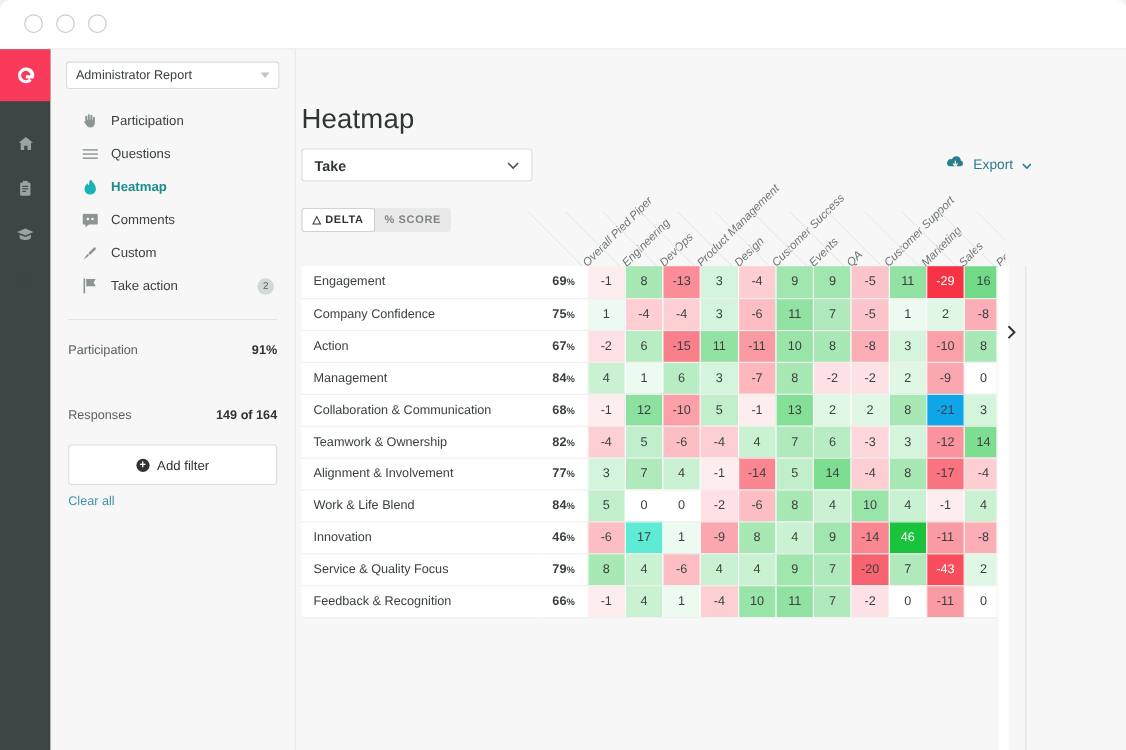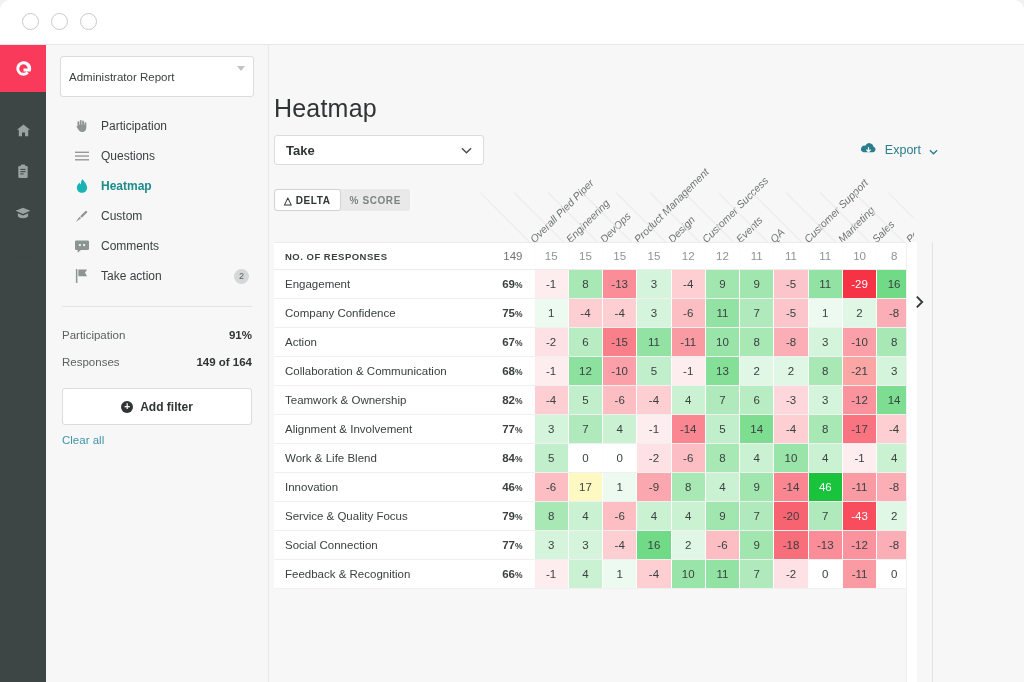--- a/index.html
+++ b/index.html
@@ -37,21 +37,21 @@
 
   
   .panel{
     position:absolute;left:46px;top:45px;width:223px;height:637px;
     background:#f7f7f7;border-right:1px solid #e8e8e8;box-sizing:border-box;
   }
   .panel-title-row{display:flex;align-items:center;gap:8px;padding:16px 16px 0 16px;}
   .panel-title{font-size:13.5px;color:#3b4141;font-weight:400;letter-spacing:.1px;}
   .wrench{color:#8d9494;display:flex;}
   .report-select{
-    margin:11px 14px 0 14px;height:41px;background:#ffffff;border:1px solid #dcdcdc;
+    margin:11px 14px 0 14px;height:25px;background:#ffffff;border:1px solid #dcdcdc;
     border-radius:3px;display:flex;align-items:center;padding:0 8px;box-sizing:border-box;
     position:relative;
   }
   .report-select span{font-size:11.5px;color:#3b4141;}
   .caret{position:absolute;right:8px;top:9px;width:0;height:0;
     border-left:4px solid transparent;border-right:4px solid transparent;border-top:5px solid #c4c4c4;}
 
   .nav{margin-top:14px;}
   .nav-item{
     display:flex;align-items:center;height:30px;padding-left:28px;gap:12px;cursor:pointer;
@@ -60,34 +60,34 @@
   .nav-lb{font-size:12px;color:#3b4141;}
   .nav-item.active .nav-lb{color:#1c8c8c;font-weight:600;}
   .nav-item.active .nav-ic{color:#19b3b3;}
   .badge{
     margin-left:auto;margin-right:19px;width:15px;height:15px;border-radius:50%;
     background:#d4d8d8;color:#5a6161;font-size:9px;display:flex;align-items:center;justify-content:center;
   }
 
   .divider{height:1px;background:#e4e4e4;margin:15px 16px 0 16px;}
 
-  .stat-row{display:flex;justify-content:space-between;align-items:center;padding:0 16px;height:27px;}
+  .stat-row{display:flex;justify-content:space-between;align-items:center;padding:0 16px;height:27px;margin-top:32px;}
   .stat-k{font-size:11.5px;color:#5a6161;}
   .stat-v{font-size:11.5px;color:#2f3434;font-weight:700;}
   .stat-first{margin-top:14px;}
 
   .addfilter{
     margin:13px 16px 0 16px;height:35px;background:#fff;border:1px solid #dcdcdc;border-radius:3px;
     display:flex;align-items:center;justify-content:center;gap:7px;cursor:pointer;
   }
   .addfilter .plus{
     width:12px;height:12px;border-radius:50%;background:#2f3434;color:#fff;font-size:10px;
     display:flex;align-items:center;justify-content:center;line-height:1;font-weight:700;
   }
-  .addfilter span.lb{font-size:12px;color:#2f3434;font-weight:700;}
+  .addfilter span.lb{font-size:12px;color:#2f3434;font-weight:400;}
   .clearall{margin:9px 0 0 16px;font-size:11.5px;color:#3f93a8;cursor:pointer;}
 
   
   .main{
     position:absolute;left:269px;top:45px;width:755px;height:637px;background:#f7f7f7;overflow:hidden;
   }
   .h1{position:absolute;left:5px;top:49px;font-size:25px;color:#2f3434;font-weight:400;letter-spacing:.2px;}
   .export{
     position:absolute;right:86px;top:96px;display:flex;align-items:center;gap:8px;cursor:pointer;color:#2a7d8c;
   }
@@ -222,36 +222,36 @@
       <div class="nav-item active">
         <span class="nav-ic">
           <svg width="12" height="14" viewBox="0 0 14 16" fill="currentColor">
               <path d="M7.6 0C5 2.6 6.6 4.6 5.2 6.2 4.3 4.9 4.4 4 4.4 4 1.6 6.2 1 8.4 1 10c0 3.3 2.7 6 6 6s6-2.7 6-6c0-4-3-7-5.4-10z"></path>
             </svg>
         </span>
         <span class="nav-lb">Heatmap</span>
       </div>
       <div class="nav-item">
         <span class="nav-ic">
-          <svg width="13" height="13" viewBox="0 0 16 16" fill="currentColor">
-              <path d="M14.6 1.4a1.4 1.4 0 0 0-2 0L6.4 7.6l2 2 6.2-6.2a1.4 1.4 0 0 0 0-2z"></path>
-              <path d="M5.5 8.4 1 14.8l6.5-4.5z"></path>
-            </svg>
-        </span>
-        <span class="nav-lb">Custom</span>
-      </div>
-      <div class="nav-item">
-        <span class="nav-ic">
           <svg width="14" height="13" viewBox="0 0 16 14" fill="currentColor">
               <path d="M1.4 0h13.2A1.4 1.4 0 0 1 16 1.4v8A1.4 1.4 0 0 1 14.6 11H6.8L3 14v-3H1.4A1.4 1.4 0 0 1 0 9.4v-8A1.4 1.4 0 0 1 1.4 0z"></path>
               <circle cx="5.6" cy="5.4" r="1.3" fill="#f7f7f7"></circle>
               <circle cx="10.4" cy="5.4" r="1.3" fill="#f7f7f7"></circle>
             </svg>
         </span>
         <span class="nav-lb">Comments</span>
+      </div>
+      <div class="nav-item">
+        <span class="nav-ic">
+          <svg width="13" height="13" viewBox="0 0 16 16" fill="currentColor">
+              <path d="M14.6 1.4a1.4 1.4 0 0 0-2 0L6.4 7.6l2 2 6.2-6.2a1.4 1.4 0 0 0 0-2z"></path>
+              <path d="M5.5 8.4 1 14.8l6.5-4.5z"></path>
+            </svg>
+        </span>
+        <span class="nav-lb">Custom</span>
       </div>
       <div class="nav-item">
         <span class="nav-ic">
           <svg width="13" height="14" viewBox="0 0 14 16" fill="currentColor">
               <rect x="0.6" y="0" width="1.7" height="16" rx=".6"></rect>
               <path d="M3.4 0.6h10L11 4.4l2.4 3.8h-10z"></path>
             </svg>
         </span>
         <span class="nav-lb">Take action</span>
         <span class="badge">2</span>
@@ -332,35 +332,20 @@
         <div class="diag" style="left:598px;"></div>
         <div class="colhead" style="left:604px;">Sales</div>
         <div class="diag" style="left:632px;"></div>
         <div class="colhead" style="left:638px;">People and Culture</div>
         <div class="diag" style="left:666px;"></div>
       </div>
 
     <div class="grid-wrap">
       <table class="hm" id="hm">
           <tbody>
-            <tr class="headrow first">
-              <td class="lbl">NO. OF RESPONSES</td>
-              <td class="pct">149</td>
-              <td class="cell">15</td>
-              <td class="cell">15</td>
-              <td class="cell">15</td>
-              <td class="cell">15</td>
-              <td class="cell">12</td>
-              <td class="cell">12</td>
-              <td class="cell">11</td>
-              <td class="cell">11</td>
-              <td class="cell">11</td>
-              <td class="cell">10</td>
-              <td class="cell">8</td>
-            </tr>
             <tr>
               <td class="lbl">Engagement</td>
               <td class="pct">69<span class="sfx">%</span></td>
               <td class="cell" style="background:rgb(254,237,239);color:#3b4141">-1</td>
               <td class="cell" style="background:rgb(168,232,181);color:#3b4141">8</td>
               <td class="cell" style="background:rgb(250,141,151);color:#3b4141">-13</td>
               <td class="cell" style="background:rgb(212,244,219);color:#3b4141">3</td>
               <td class="cell" style="background:rgb(253,206,210);color:#3b4141">-4</td>
               <td class="cell" style="background:rgb(161,230,175);color:#3b4141">9</td>
               <td class="cell" style="background:rgb(161,230,175);color:#3b4141">9</td>
@@ -391,34 +376,49 @@
               <td class="cell" style="background:rgb(184,237,195);color:#3b4141">6</td>
               <td class="cell" style="background:rgb(249,128,139);color:#3b4141">-15</td>
               <td class="cell" style="background:rgb(146,227,163);color:#3b4141">11</td>
               <td class="cell" style="background:rgb(250,154,163);color:#3b4141">-11</td>
               <td class="cell" style="background:rgb(153,228,169);color:#3b4141">10</td>
               <td class="cell" style="background:rgb(168,232,181);color:#3b4141">8</td>
               <td class="cell" style="background:rgb(251,174,181);color:#3b4141">-8</td>
               <td class="cell" style="background:rgb(212,244,219);color:#3b4141">3</td>
               <td class="cell" style="background:rgb(251,160,169);color:#3b4141">-10</td>
               <td class="cell" style="background:rgb(168,232,181);color:#3b4141">8</td>
+            </tr>
+            <tr>
+              <td class="lbl">Management</td>
+              <td class="pct">84<span class="sfx">%</span></td>
+              <td class="cell" style="background:rgb(202,241,210);color:#3b4141">4</td>
+              <td class="cell" style="background:rgb(236,250,239);color:#3b4141">1</td>
+              <td class="cell" style="background:rgb(184,237,195);color:#3b4141">6</td>
+              <td class="cell" style="background:rgb(212,244,219);color:#3b4141">3</td>
+              <td class="cell" style="background:rgb(252,182,188);color:#3b4141">-7</td>
+              <td class="cell" style="background:rgb(168,232,181);color:#3b4141">8</td>
+              <td class="cell" style="background:rgb(254,225,228);color:#3b4141">-2</td>
+              <td class="cell" style="background:rgb(254,225,228);color:#3b4141">-2</td>
+              <td class="cell" style="background:rgb(223,247,228);color:#3b4141">2</td>
+              <td class="cell" style="background:rgb(251,167,175);color:#3b4141">-9</td>
+              <td class="cell" style="background:#ffffff;color:#3b4141">0</td>
             </tr>
             <tr>
               <td class="lbl">Collaboration &amp; Communication</td>
               <td class="pct">68<span class="sfx">%</span></td>
               <td class="cell" style="background:rgb(254,237,239);color:#3b4141">-1</td>
               <td class="cell" style="background:rgb(139,225,157);color:#3b4141">12</td>
               <td class="cell" style="background:rgb(251,160,169);color:#3b4141">-10</td>
               <td class="cell" style="background:rgb(193,239,203);color:#3b4141">5</td>
               <td class="cell" style="background:rgb(254,237,239);color:#3b4141">-1</td>
               <td class="cell" style="background:rgb(132,223,151);color:#3b4141">13</td>
               <td class="cell" style="background:rgb(223,247,228);color:#3b4141">2</td>
               <td class="cell" style="background:rgb(223,247,228);color:#3b4141">2</td>
               <td class="cell" style="background:rgb(168,232,181);color:#3b4141">8</td>
-              <td class="cell" style="background:#fca5a5;color:#3b4141">-21</td>
+              <td class="cell" style="background:#0ea5e9;color:#3b4141">-21</td>
               <td class="cell" style="background:rgb(212,244,219);color:#3b4141">3</td>
             </tr>
             <tr>
               <td class="lbl">Teamwork &amp; Ownership</td>
               <td class="pct">82<span class="sfx">%</span></td>
               <td class="cell" style="background:rgb(253,206,210);color:#3b4141">-4</td>
               <td class="cell" style="background:rgb(193,239,203);color:#3b4141">5</td>
               <td class="cell" style="background:rgb(252,189,195);color:#3b4141">-6</td>
               <td class="cell" style="background:rgb(253,206,210);color:#3b4141">-4</td>
               <td class="cell" style="background:rgb(202,241,210);color:#3b4141">4</td>
@@ -456,21 +456,21 @@
               <td class="cell" style="background:rgb(202,241,210);color:#3b4141">4</td>
               <td class="cell" style="background:rgb(153,228,169);color:#3b4141">10</td>
               <td class="cell" style="background:rgb(202,241,210);color:#3b4141">4</td>
               <td class="cell" style="background:rgb(254,237,239);color:#3b4141">-1</td>
               <td class="cell" style="background:rgb(202,241,210);color:#3b4141">4</td>
             </tr>
             <tr>
               <td class="lbl">Innovation</td>
               <td class="pct">46<span class="sfx">%</span></td>
               <td class="cell" style="background:rgb(252,189,195);color:#3b4141">-6</td>
-              <td class="cell" style="background:#fef9c3;color:#3b4141">17</td>
+              <td class="cell" style="background:#5eead4;color:#3b4141">17</td>
               <td class="cell" style="background:rgb(236,250,239);color:#3b4141">1</td>
               <td class="cell" style="background:rgb(251,167,175);color:#3b4141">-9</td>
               <td class="cell" style="background:rgb(168,232,181);color:#3b4141">8</td>
               <td class="cell" style="background:rgb(202,241,210);color:#3b4141">4</td>
               <td class="cell" style="background:rgb(161,230,175);color:#3b4141">9</td>
               <td class="cell" style="background:rgb(249,134,145);color:#3b4141">-14</td>
               <td class="cell" style="background:rgb(25,195,60);color:#ffffff">46</td>
               <td class="cell" style="background:rgb(250,154,163);color:#3b4141">-11</td>
               <td class="cell" style="background:rgb(251,174,181);color:#3b4141">-8</td>
             </tr>
@@ -481,35 +481,20 @@
               <td class="cell" style="background:rgb(202,241,210);color:#3b4141">4</td>
               <td class="cell" style="background:rgb(252,189,195);color:#3b4141">-6</td>
               <td class="cell" style="background:rgb(202,241,210);color:#3b4141">4</td>
               <td class="cell" style="background:rgb(202,241,210);color:#3b4141">4</td>
               <td class="cell" style="background:rgb(161,230,175);color:#3b4141">9</td>
               <td class="cell" style="background:rgb(176,234,188);color:#3b4141">7</td>
               <td class="cell" style="background:rgb(248,99,113);color:#3b4141">-20</td>
               <td class="cell" style="background:rgb(176,234,188);color:#3b4141">7</td>
               <td class="cell" style="background:rgb(247,77,93);color:#ffffff">-43</td>
               <td class="cell" style="background:rgb(223,247,228);color:#3b4141">2</td>
-            </tr>
-            <tr>
-              <td class="lbl">Social Connection</td>
-              <td class="pct">77<span class="sfx">%</span></td>
-              <td class="cell" style="background:rgb(212,244,219);color:#3b4141">3</td>
-              <td class="cell" style="background:rgb(212,244,219);color:#3b4141">3</td>
-              <td class="cell" style="background:rgb(253,206,210);color:#3b4141">-4</td>
-              <td class="cell" style="background:rgb(112,218,134);color:#3b4141">16</td>
-              <td class="cell" style="background:rgb(223,247,228);color:#3b4141">2</td>
-              <td class="cell" style="background:rgb(252,189,195);color:#3b4141">-6</td>
-              <td class="cell" style="background:rgb(161,230,175);color:#3b4141">9</td>
-              <td class="cell" style="background:rgb(248,110,123);color:#3b4141">-18</td>
-              <td class="cell" style="background:rgb(250,141,151);color:#3b4141">-13</td>
-              <td class="cell" style="background:rgb(250,147,157);color:#3b4141">-12</td>
-              <td class="cell" style="background:rgb(251,174,181);color:#3b4141">-8</td>
             </tr>
             <tr>
               <td class="lbl">Feedback &amp; Recognition</td>
               <td class="pct">66<span class="sfx">%</span></td>
               <td class="cell" style="background:rgb(254,237,239);color:#3b4141">-1</td>
               <td class="cell" style="background:rgb(202,241,210);color:#3b4141">4</td>
               <td class="cell" style="background:rgb(236,250,239);color:#3b4141">1</td>
               <td class="cell" style="background:rgb(253,206,210);color:#3b4141">-4</td>
               <td class="cell" style="background:rgb(153,228,169);color:#3b4141">10</td>
               <td class="cell" style="background:rgb(146,227,163);color:#3b4141">11</td>

